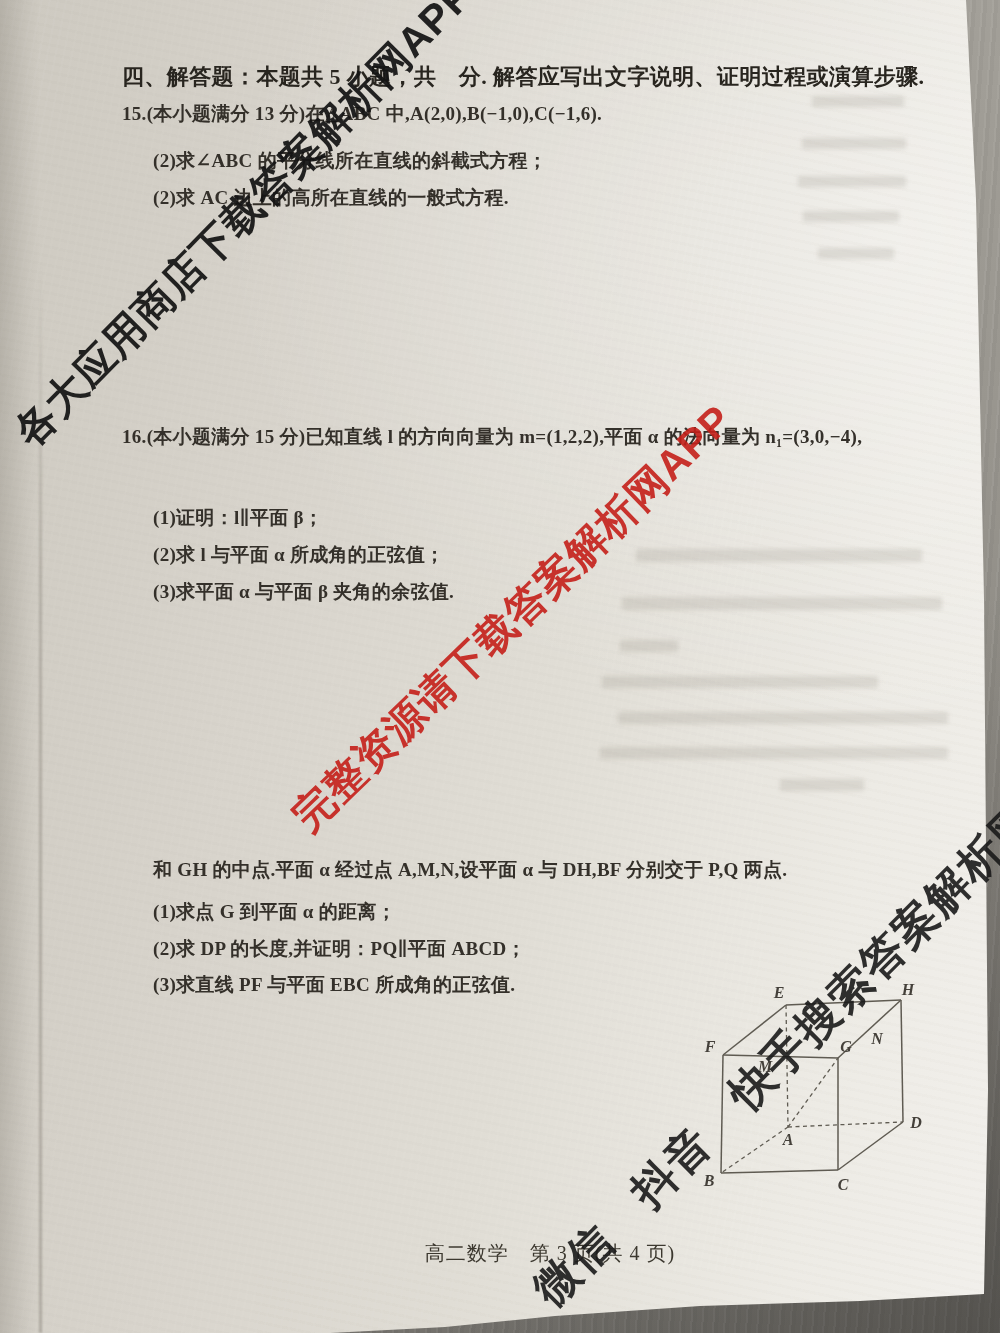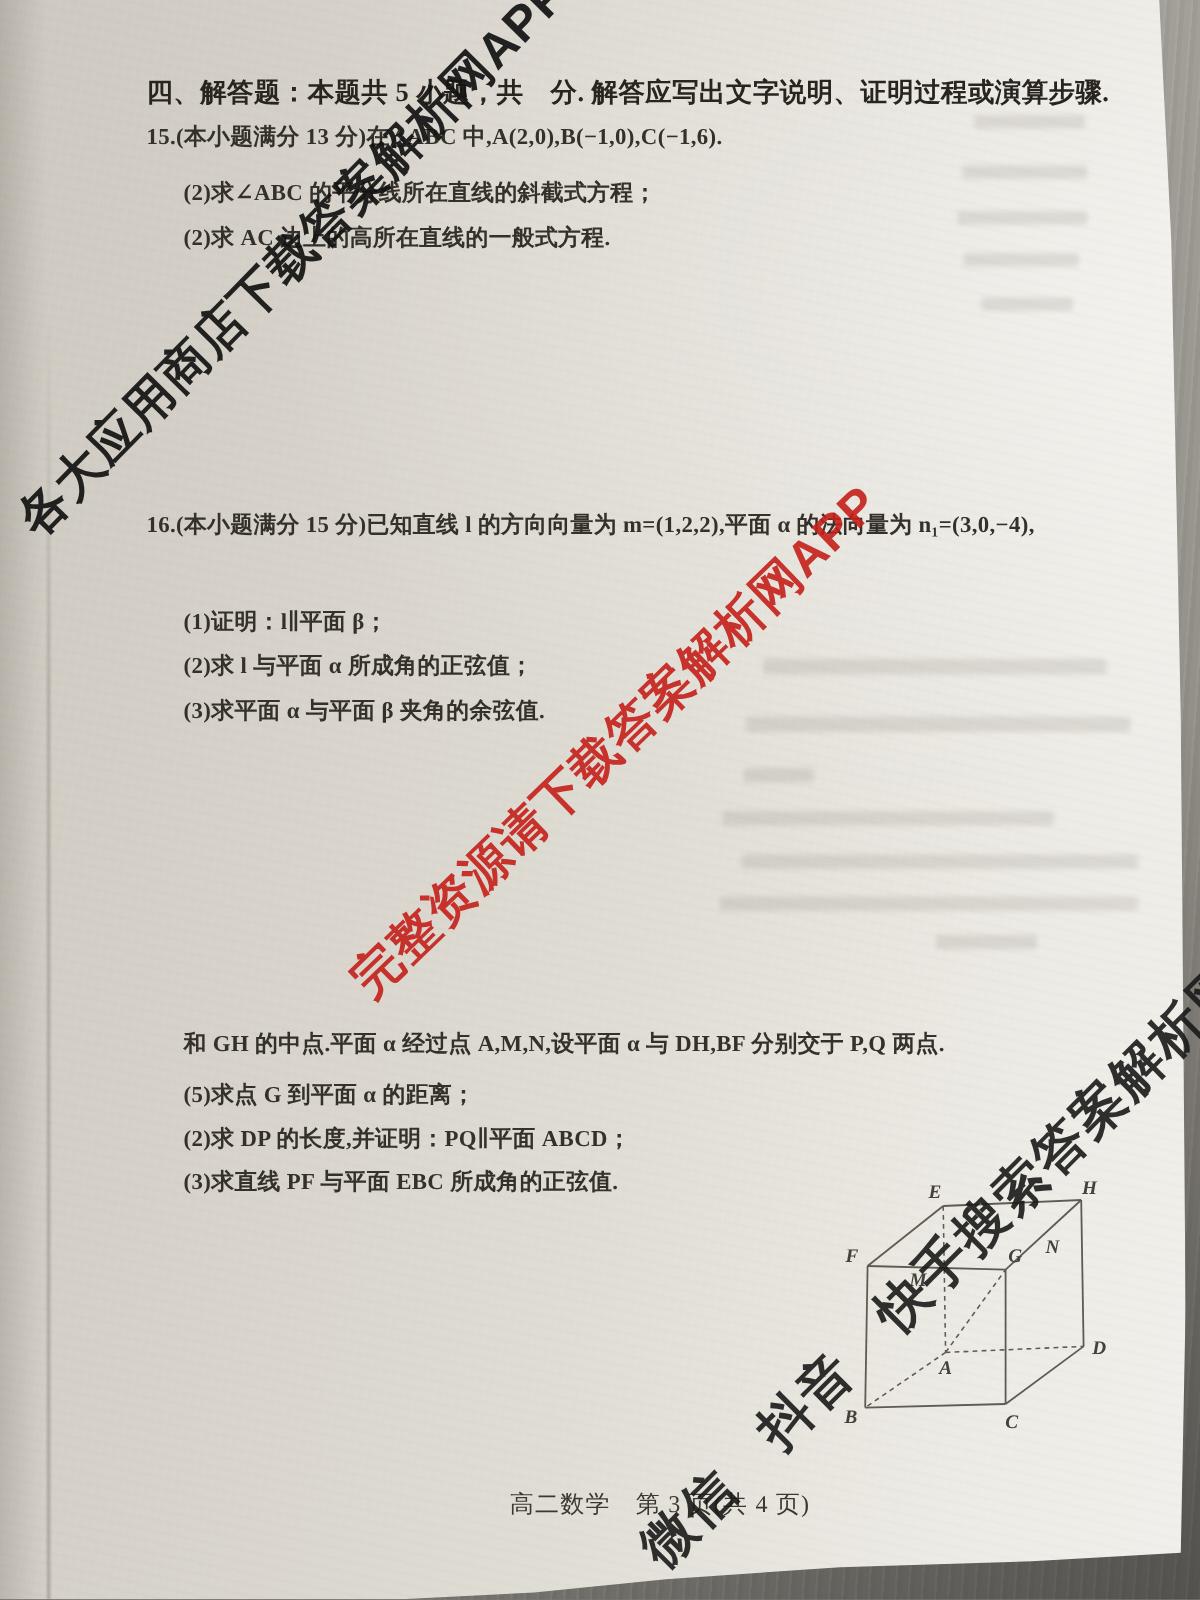--- a/index.html
+++ b/index.html
@@ -92,21 +92,21 @@
   <div class="line" style="left:122px;top:101px">15.(本小题满分 13 分)在△ABC 中,A(2,0),B(−1,0),C(−1,6).</div>
   <div class="line" style="left:153px;top:148px">(2)求∠ABC 的平分线所在直线的斜截式方程；</div>
   <div class="line" style="left:153px;top:185px">(2)求 AC 边上的高所在直线的一般式方程.</div>
 
   <div class="line" style="left:122px;top:424px">16.(本小题满分 15 分)已知直线 l 的方向向量为 m=(1,2,2),平面 α 的法向量为 n₁=(3,0,−4),</div>
   <div class="line" style="left:153px;top:505px">(1)证明：l∥平面 β；</div>
   <div class="line" style="left:153px;top:542px">(2)求 l 与平面 α 所成角的正弦值；</div>
   <div class="line" style="left:153px;top:579px">(3)求平面 α 与平面 β 夹角的余弦值.</div>
 
   <div class="line" style="left:153px;top:857px">和 GH 的中点.平面 α 经过点 A,M,N,设平面 α 与 DH,BF 分别交于 P,Q 两点.</div>
-  <div class="line" style="left:153px;top:899px">(5)求点 G 到平面 α 的距离；</div>
+  <div class="line" style="left:153px;top:899px">(1)求点 G 到平面 α 的距离；</div>
   <div class="line" style="left:153px;top:936px">(2)求 DP 的长度,并证明：PQ∥平面 ABCD；</div>
   <div class="line" style="left:153px;top:972px">(3)求直线 PF 与平面 EBC 所成角的正弦值.</div>
 
   <div class="figure">
     <svg width="250" height="225" viewBox="0 0 250 225">
 
       <line class="edge" x1="30" y1="75" x2="93" y2="25"></line>
       <line class="edge" x1="93" y1="25" x2="208" y2="20"></line>
       <line class="edge" x1="30" y1="75" x2="145" y2="78"></line>
       <line class="edge" x1="145" y1="78" x2="208" y2="20"></line>

